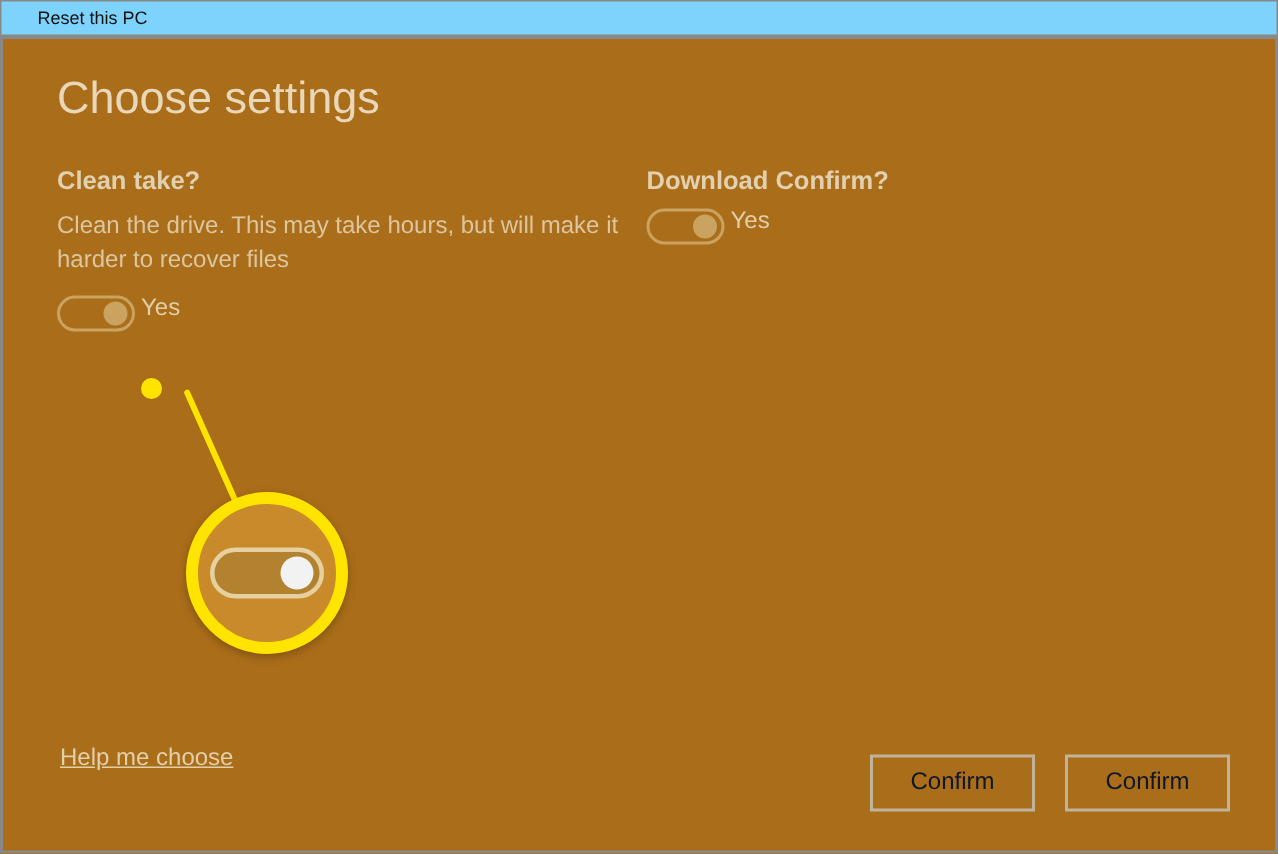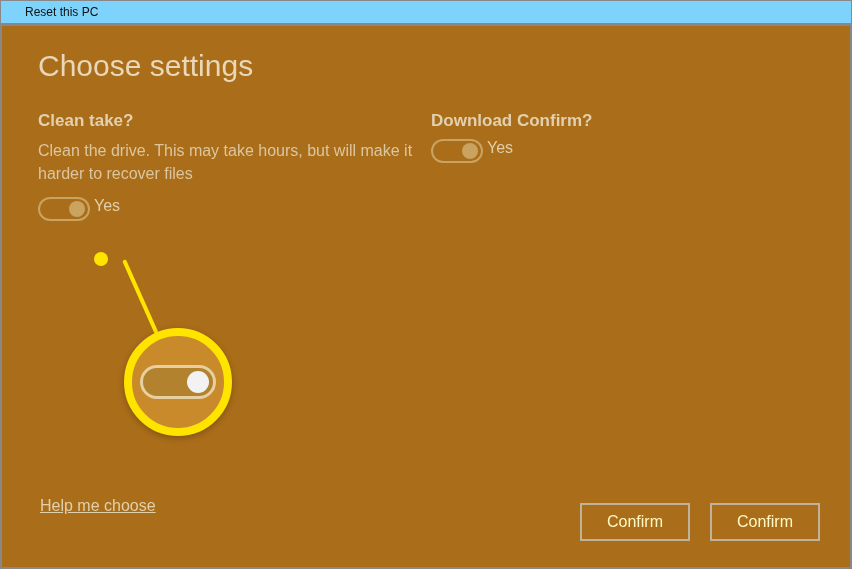--- a/index.html
+++ b/index.html
@@ -103,21 +103,21 @@
     right: 30px;
     bottom: 26px;
     display: flex;
     gap: 20px;
   }
   .win-btn {
     min-width: 110px;
     height: 38px;
     border: 2px solid #bfb49b;
     background: transparent;
-    color: #fef9c3;
+    color: #0f172a;
     font-size: 16px;
     cursor: pointer;
     padding: 0 20px;
   }
   
   .callout-line {
     position: absolute;
     background: #ffe400;
     width: 4px;
     height: 130px;

